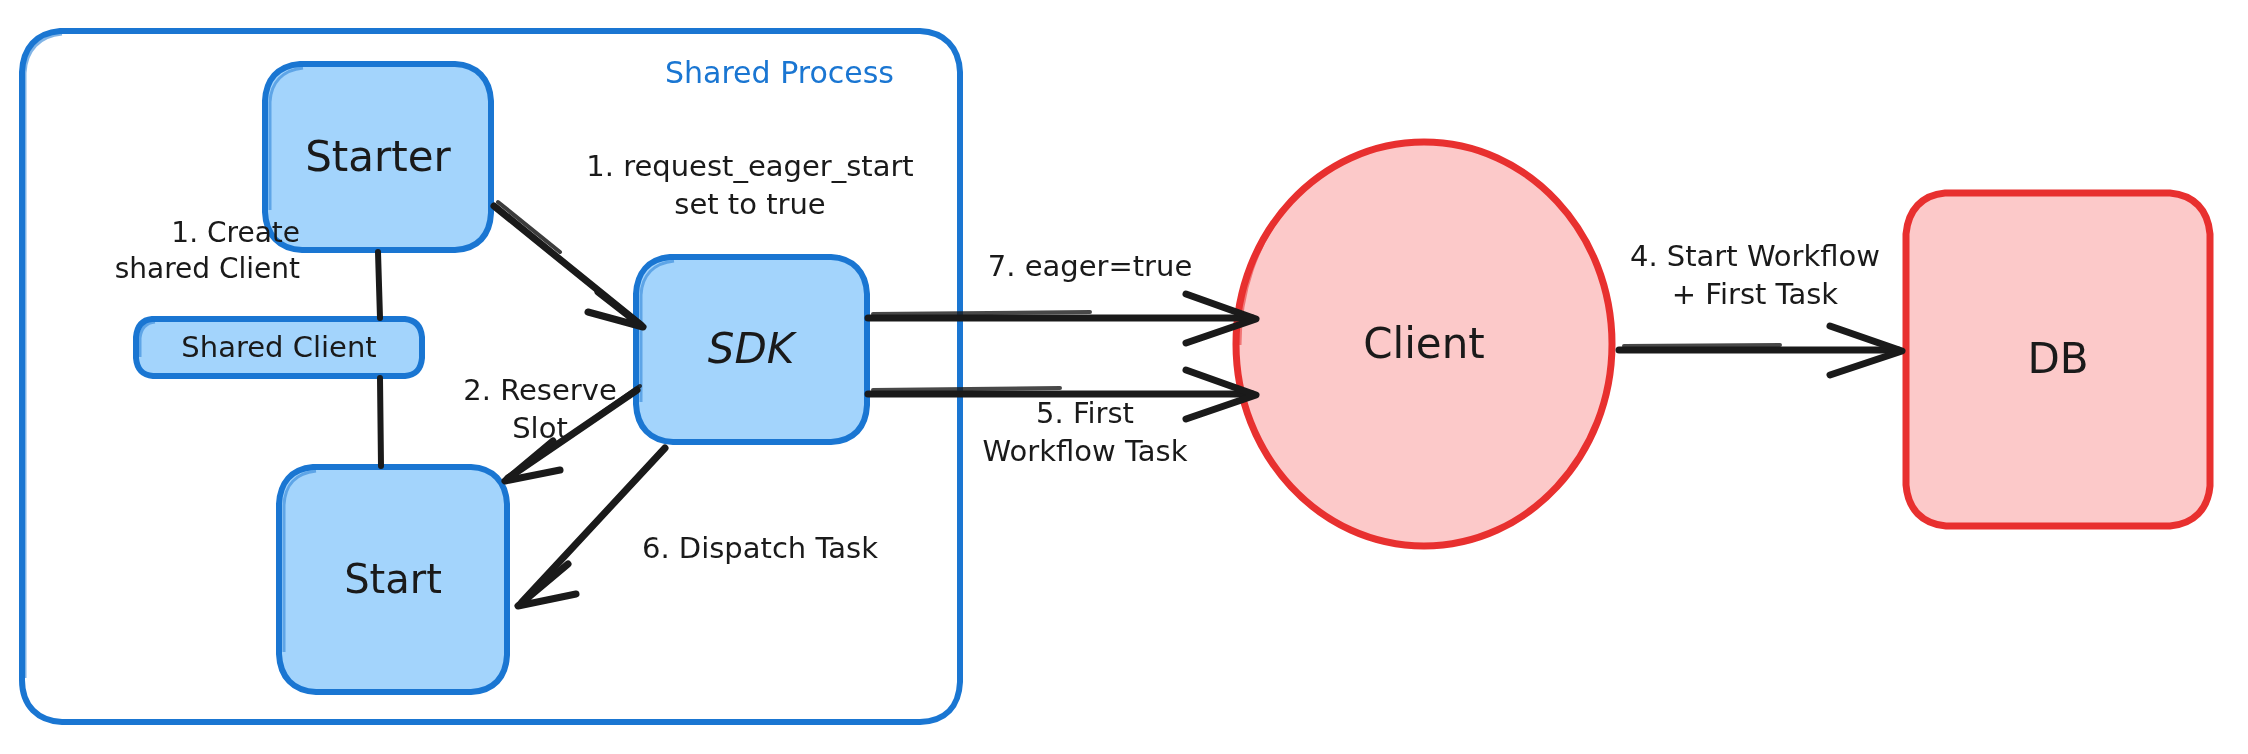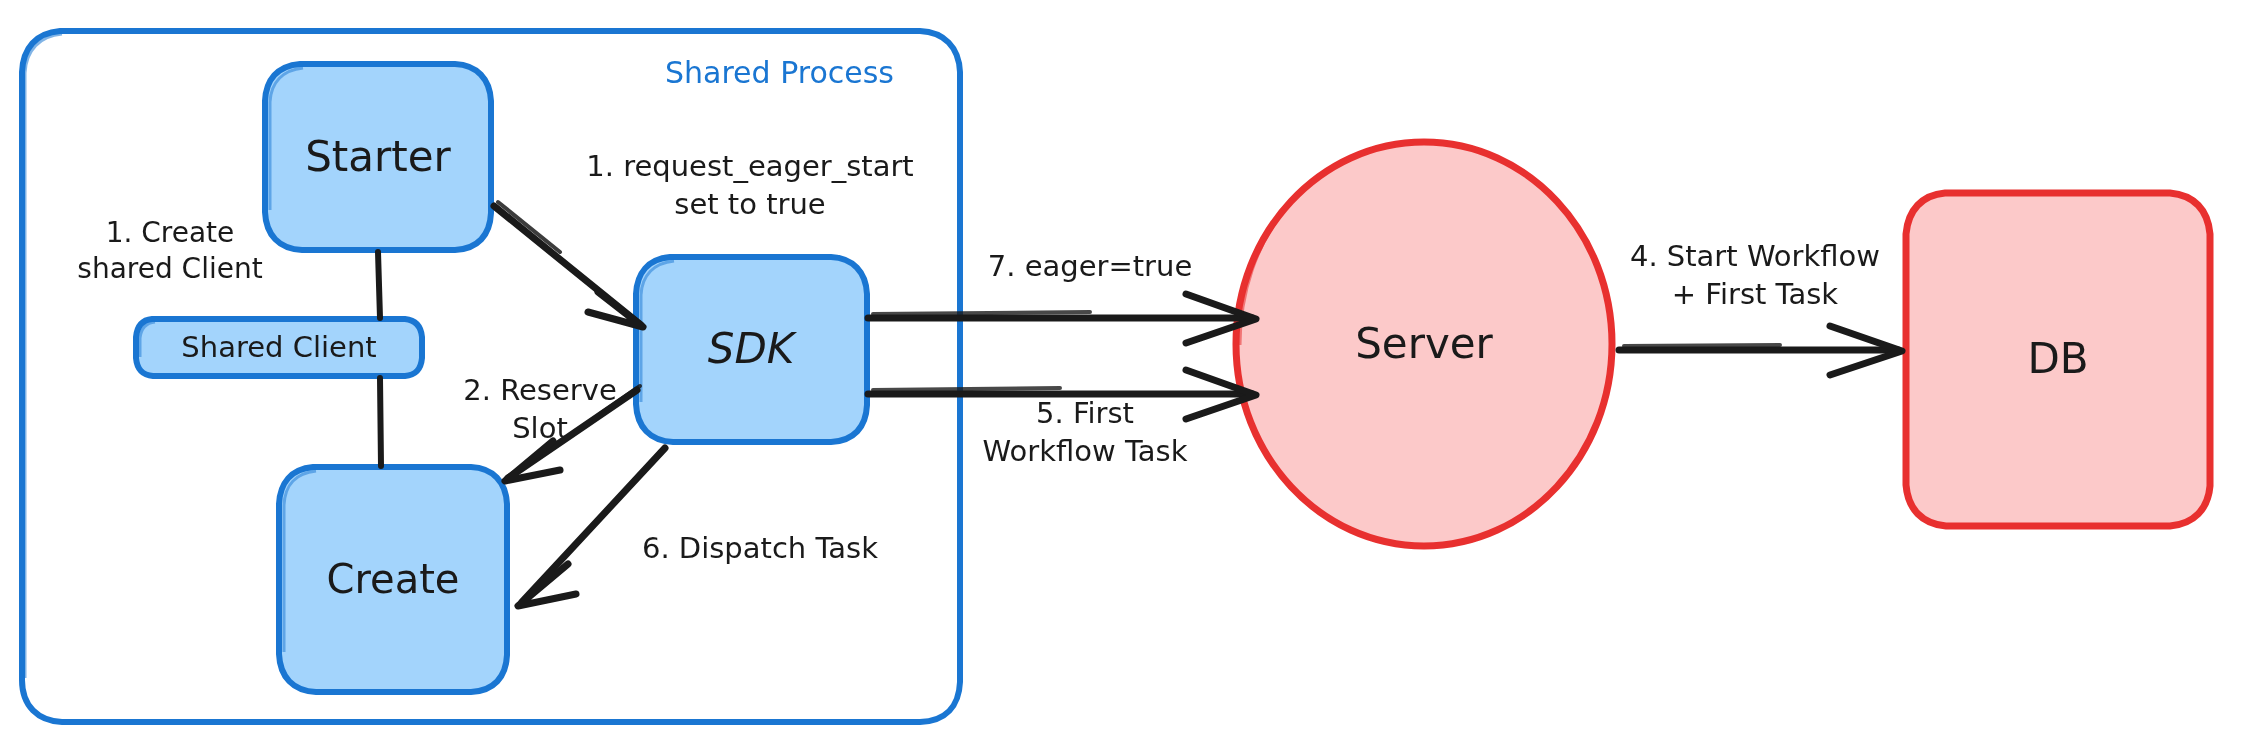--- a/index.html
+++ b/index.html
@@ -51,21 +51,21 @@
     white-space: pre;
     text-align: center;
   }
   .t-starter   { left: 265px; top: 63px;  width: 226px; height: 188px; font-size: 42px; }
   .t-sdk       { left: 635px; top: 256px; width: 232px; height: 186px; font-size: 42px; font-style: italic; }
   .t-worker    { left: 279px; top: 466px; width: 228px; height: 226px; font-size: 40px; }
   .t-sharedcli { left: 136px; top: 318px; width: 286px; height: 58px;  font-size: 29px; }
   .t-server    { left: 1236px; top: 142px; width: 376px; height: 404px; font-size: 42px; }
   .t-db        { left: 1906px; top: 192px; width: 304px; height: 334px; font-size: 42px; }
 
-  .l-create    { left: 40px;  top: 215px; width: 260px; font-size: 28px; }
+  .l-create    { left: 40px;  top: 215px; width: 260px; font-size: 28px; text-align: right; }
   .l-eager     { left: 540px; top: 148px; width: 420px; font-size: 29px; text-align: center; }
   .l-reserve   { left: 440px; top: 372px; width: 200px; font-size: 29px; }
   .l-dispatch  { left: 610px; top: 530px; width: 300px; font-size: 29px; }
   .l-eagertrue { left: 960px; top: 248px; width: 260px; font-size: 29px; }
   .l-firsttask { left: 955px; top: 395px; width: 260px; font-size: 29px; }
   .l-startwf   { left: 1600px; top: 238px; width: 310px; font-size: 29px; }
   .g-shared    { left: 665px; top: 55px; }
 </style>
 </head>
 <body>
@@ -179,25 +179,25 @@
   </g>
 
 </svg>
 
 <div class="group-title g-shared">Shared Process</div>
 
 <div class="node-label t-starter">Starter</div>
 
 <div class="node-label t-sharedcli">Shared Client</div>
 
-<div class="node-label t-worker">Create</div>
+<div class="node-label t-worker">Start</div>
 
 <div class="node-label t-sdk">SDK</div>
 
-<div class="node-label t-server">Server</div>
+<div class="node-label t-server">Client</div>
 
 <div class="node-label t-db">DB</div>
 
 <div class="edge-label l-create">1. Create
 shared Client</div>
 
 <div class="edge-label l-eager">1. request_eager_start
 set to true</div>
 
 <div class="edge-label l-reserve">2. Reserve

